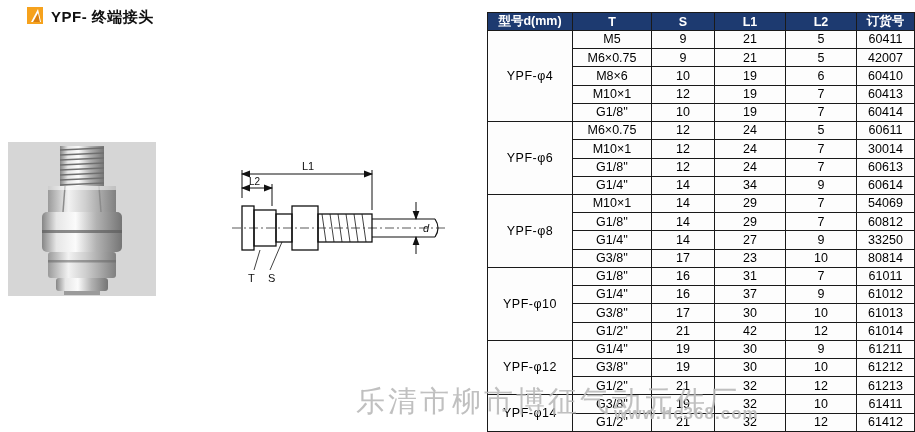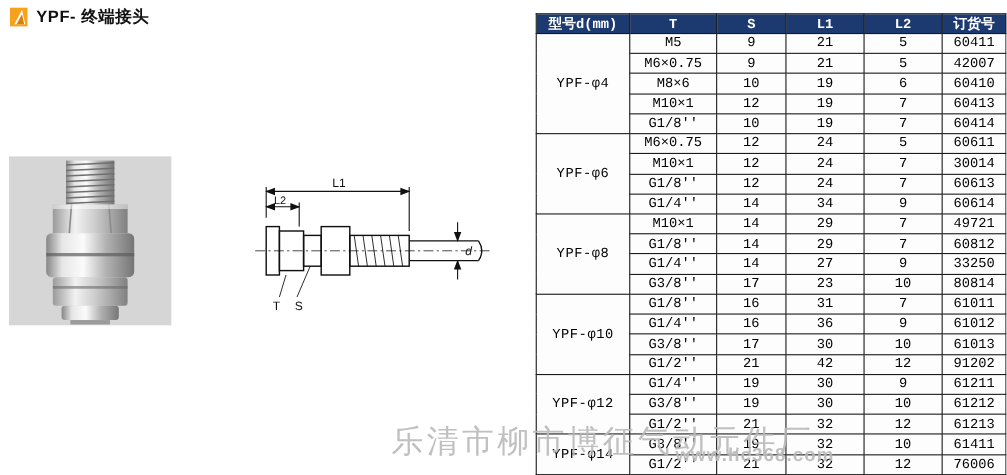--- a/index.html
+++ b/index.html
@@ -4,36 +4,36 @@
 <style>
   * { margin:0; padding:0; box-sizing:border-box; }
   html,body { width:915px; height:432px; }
   body {
     position:relative;
     background:#ffffff;
     font-family:"Liberation Sans", sans-serif;
     overflow:hidden;
   }
   .header {
-    position:absolute; left:9px; top:6px;
-    display:flex; align-items:flex-start; gap:7px;
+    position:absolute; left:27px; top:6px;
+    display:flex; align-items:center; gap:7px;
   }
   .page-title {
     font-size:15px; font-weight:bold; color:#101010;
     letter-spacing:0.5px;
   }
   .photo-wrap { position:absolute; left:8px; top:142px; }
   .diagram-wrap { position:absolute; left:220px; top:158px; }
 
   .spec-table-wrap {
     position:absolute; left:487px; top:12px; width:427px; height:420px;
   }
   table.spec {
     border-collapse:collapse; width:100%; height:420px; table-layout:fixed;
-    font-family:Liberation Mono, monospace;
+    font-family:Liberation Sans, sans-serif;
   }
   table.spec th {
     background:#1d3a70; color:#ffffff; font-size:12.5px; font-weight:bold;
     border:1px solid #1a1a1a; height:18px; padding:0;
   }
   table.spec td {
     background:#fdfdfd; color:#000000; font-size:12.5px; text-align:center;
     border:1px solid #1a1a1a; height:18px; padding:0; line-height:1;
   }
   td.model-cell { font-size:13px; letter-spacing:0.5px; }
@@ -247,21 +247,21 @@
           <td>34</td>
           <td>9</td>
           <td>60614</td>
         </tr>
         <tr>
           <td rowspan="4" class="model-cell">YPF-φ8</td>
           <td>M10×1</td>
           <td>14</td>
           <td>29</td>
           <td>7</td>
-          <td>49721</td>
+          <td>54069</td>
         </tr>
         <tr>
           <td>G1/8''</td>
           <td>14</td>
           <td>29</td>
           <td>7</td>
           <td>60812</td>
         </tr>
         <tr>
           <td>G1/4''</td>
@@ -281,37 +281,37 @@
           <td rowspan="4" class="model-cell">YPF-φ10</td>
           <td>G1/8''</td>
           <td>16</td>
           <td>31</td>
           <td>7</td>
           <td>61011</td>
         </tr>
         <tr>
           <td>G1/4''</td>
           <td>16</td>
-          <td>36</td>
+          <td>37</td>
           <td>9</td>
           <td>61012</td>
         </tr>
         <tr>
           <td>G3/8''</td>
           <td>17</td>
           <td>30</td>
           <td>10</td>
           <td>61013</td>
         </tr>
         <tr>
           <td>G1/2''</td>
           <td>21</td>
           <td>42</td>
           <td>12</td>
-          <td>91202</td>
+          <td>61014</td>
         </tr>
         <tr>
           <td rowspan="3" class="model-cell">YPF-φ12</td>
           <td>G1/4''</td>
           <td>19</td>
           <td>30</td>
           <td>9</td>
           <td>61211</td>
         </tr>
         <tr>
@@ -334,20 +334,20 @@
           <td>19</td>
           <td>32</td>
           <td>10</td>
           <td>61411</td>
         </tr>
         <tr>
           <td>G1/2''</td>
           <td>21</td>
           <td>32</td>
           <td>12</td>
-          <td>76006</td>
+          <td>61412</td>
         </tr>
       </tbody>
   </table>
 </div>
 
 <div class="watermark line1">乐清市柳市博征气动元件厂</div>
 <div class="watermark line2">www.hc368.com</div>
 
 </body></html>

